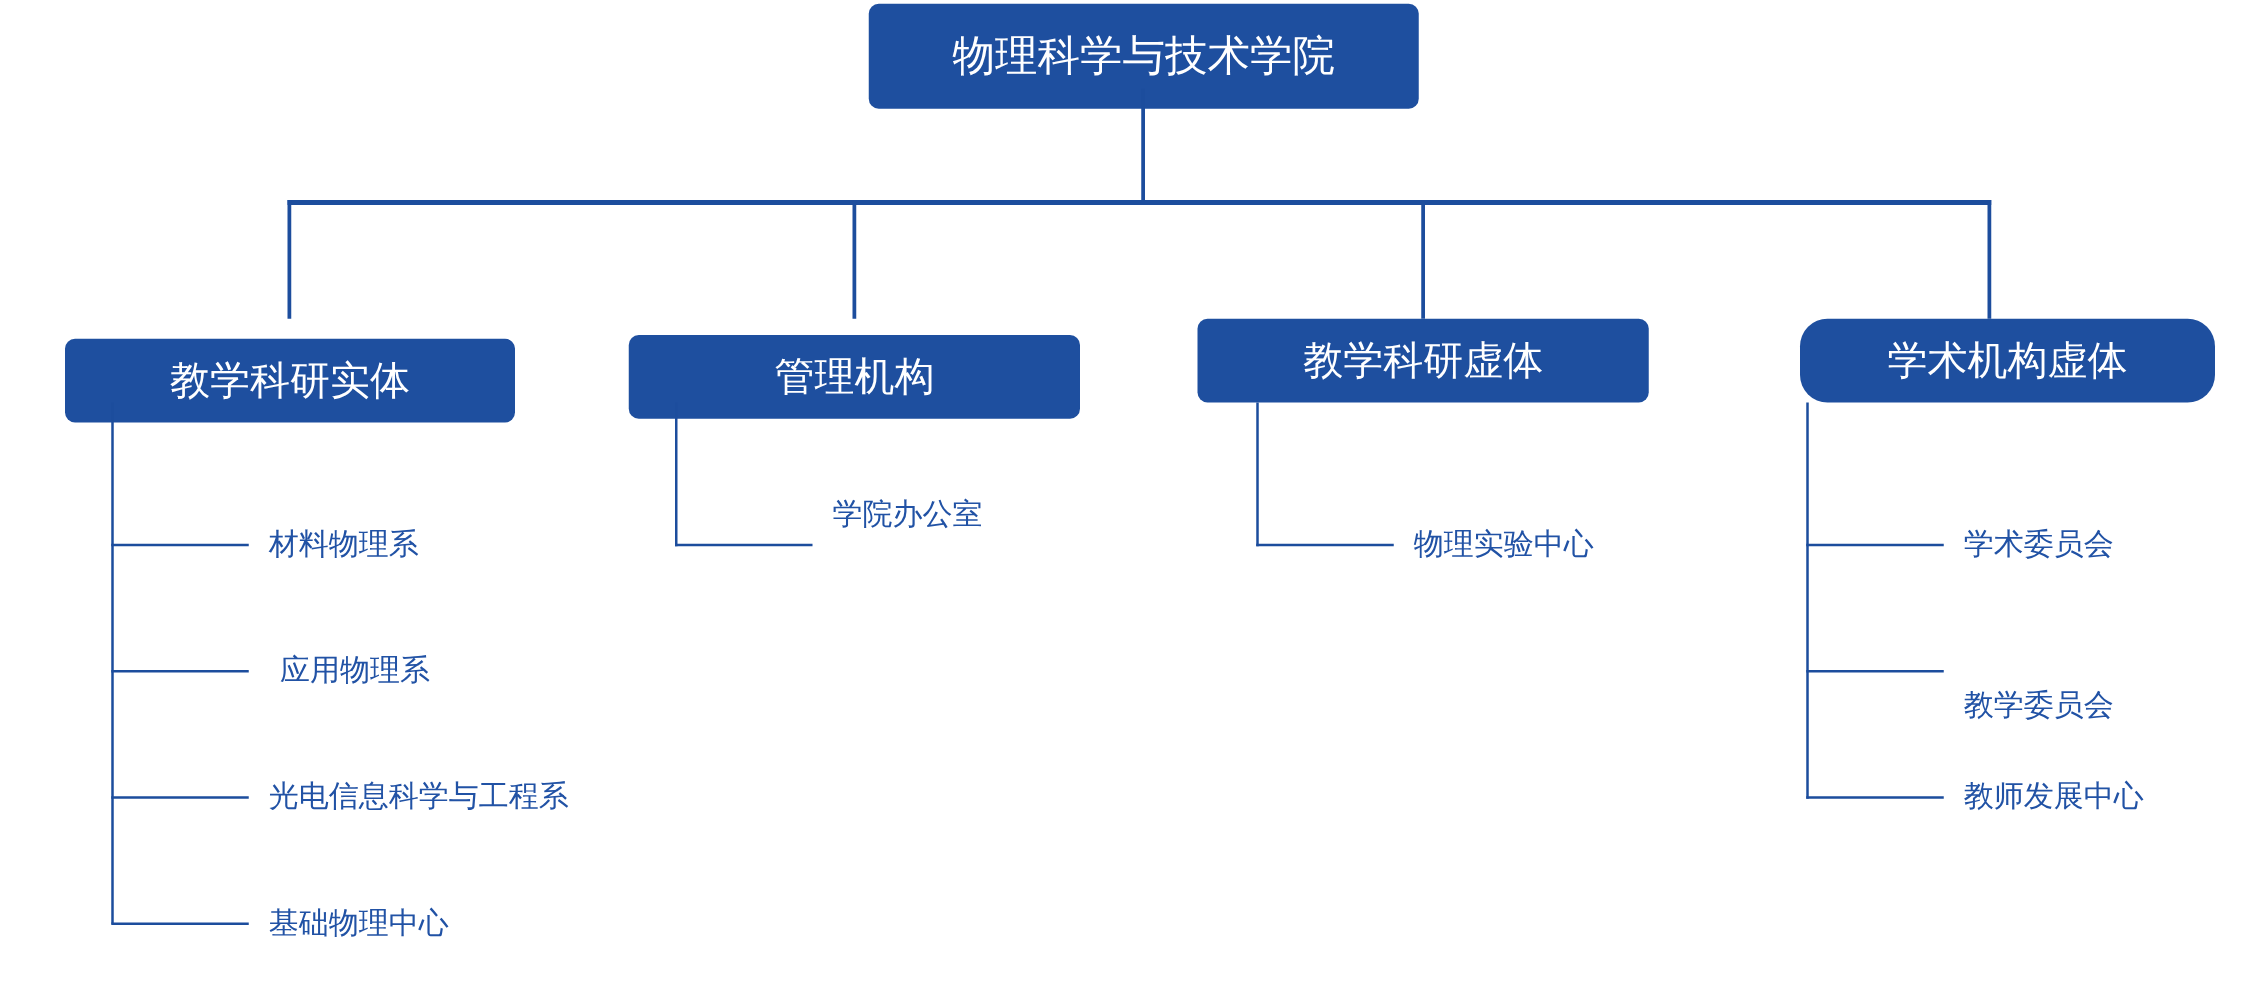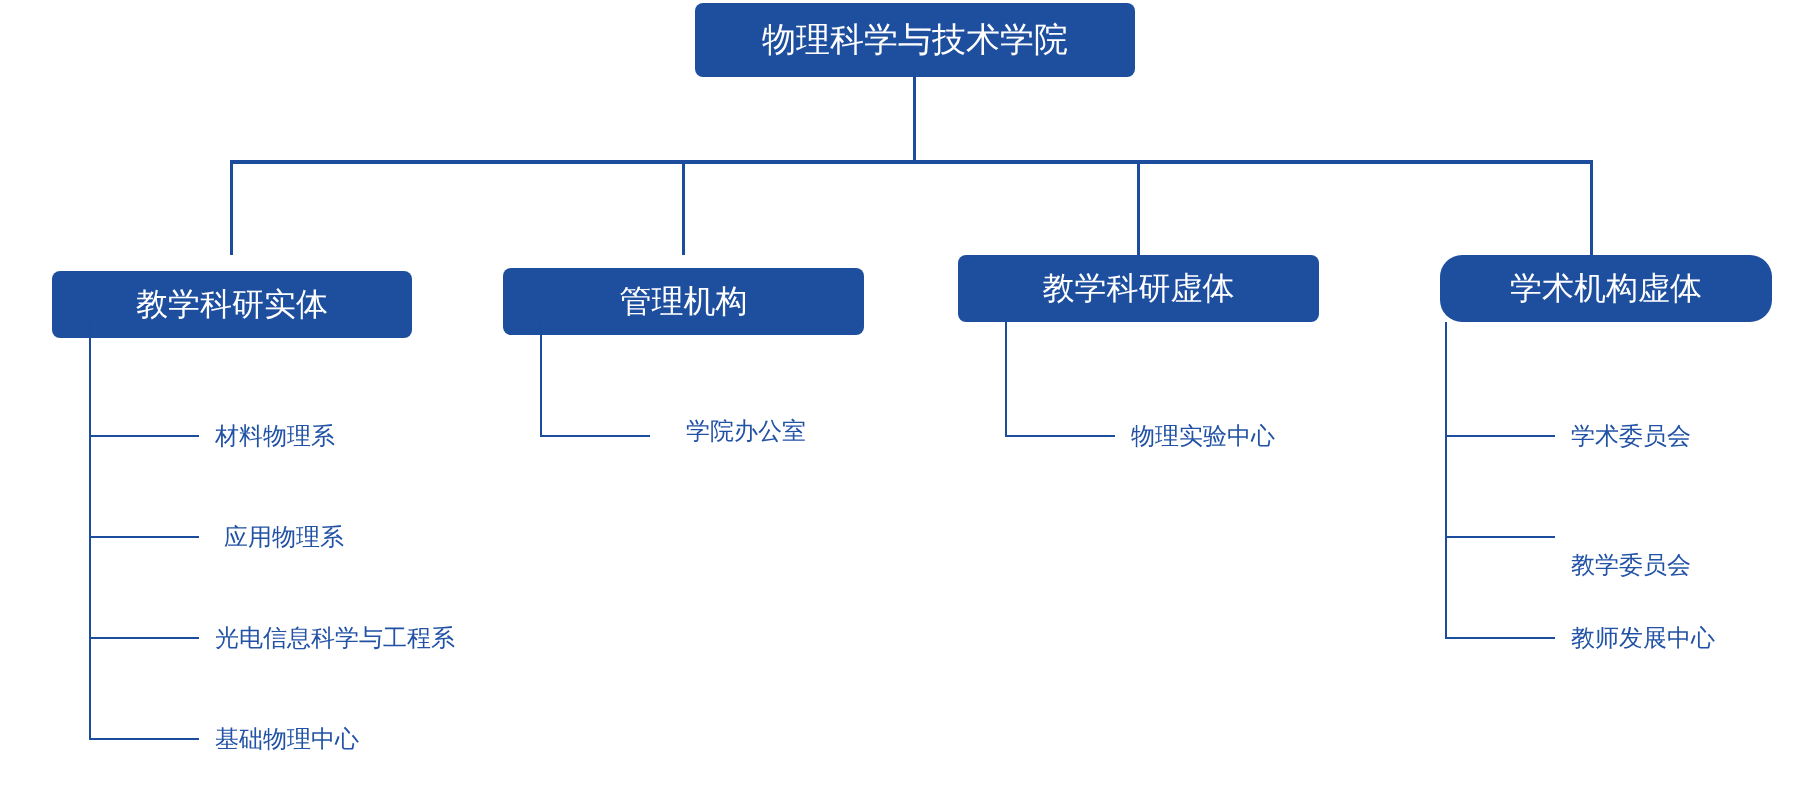--- a/index.html
+++ b/index.html
@@ -36,21 +36,21 @@
     line-height:34px;
     height:34px;
     white-space:nowrap;
   }
 </style>
 </head>
 <body>
 
 <div class="canvas">
 
-  <div class="node root" style="left:695px;top:3px;width:440px;height:74px;">
+  <div class="node root" style="left:695px;top:3px;width:440px;height:84px;">
     <span>物理科学与技术学院</span>
   </div>
 
   <div class="line" style="left:913px;top:71px;width:3px;height:91px;"></div>
 
   <div class="line" style="left:230px;top:160px;width:1363px;height:4px;"></div>
 
   <div class="line" style="left:230px;top:160px;width:3px;height:95px;"></div>
   <div class="line" style="left:682px;top:160px;width:3px;height:95px;"></div>
   <div class="line" style="left:1137px;top:160px;width:3px;height:95px;"></div>
@@ -74,21 +74,21 @@
   <div class="line" style="left:89px;top:536px;width:110px;height:2px;"></div>
   <div class="line" style="left:89px;top:637px;width:110px;height:2px;"></div>
   <div class="line" style="left:89px;top:738px;width:110px;height:2px;"></div>
   <div class="leaf" style="left:215px;top:419px;">材料物理系</div>
   <div class="leaf" style="left:224px;top:520px;">应用物理系</div>
   <div class="leaf" style="left:215px;top:621px;">光电信息科学与工程系</div>
   <div class="leaf" style="left:215px;top:722px;">基础物理中心</div>
 
   <div class="line" style="left:540px;top:322px;width:2px;height:115px;"></div>
   <div class="line" style="left:540px;top:435px;width:110px;height:2px;"></div>
-  <div class="leaf" style="left:666px;top:414px;margin-left:20px;">学院办公室</div>
+  <div class="leaf" style="left:666px;top:395px;">学院办公室</div>
 
   <div class="line" style="left:1005px;top:322px;width:2px;height:115px;"></div>
   <div class="line" style="left:1005px;top:435px;width:110px;height:2px;"></div>
   <div class="leaf" style="left:1131px;top:419px;">物理实验中心</div>
 
   <div class="line" style="left:1445px;top:322px;width:2px;height:317px;"></div>
   <div class="line" style="left:1445px;top:435px;width:110px;height:2px;"></div>
   <div class="line" style="left:1445px;top:536px;width:110px;height:2px;"></div>
   <div class="line" style="left:1445px;top:637px;width:110px;height:2px;"></div>
   <div class="leaf" style="left:1571px;top:419px;">学术委员会</div>

